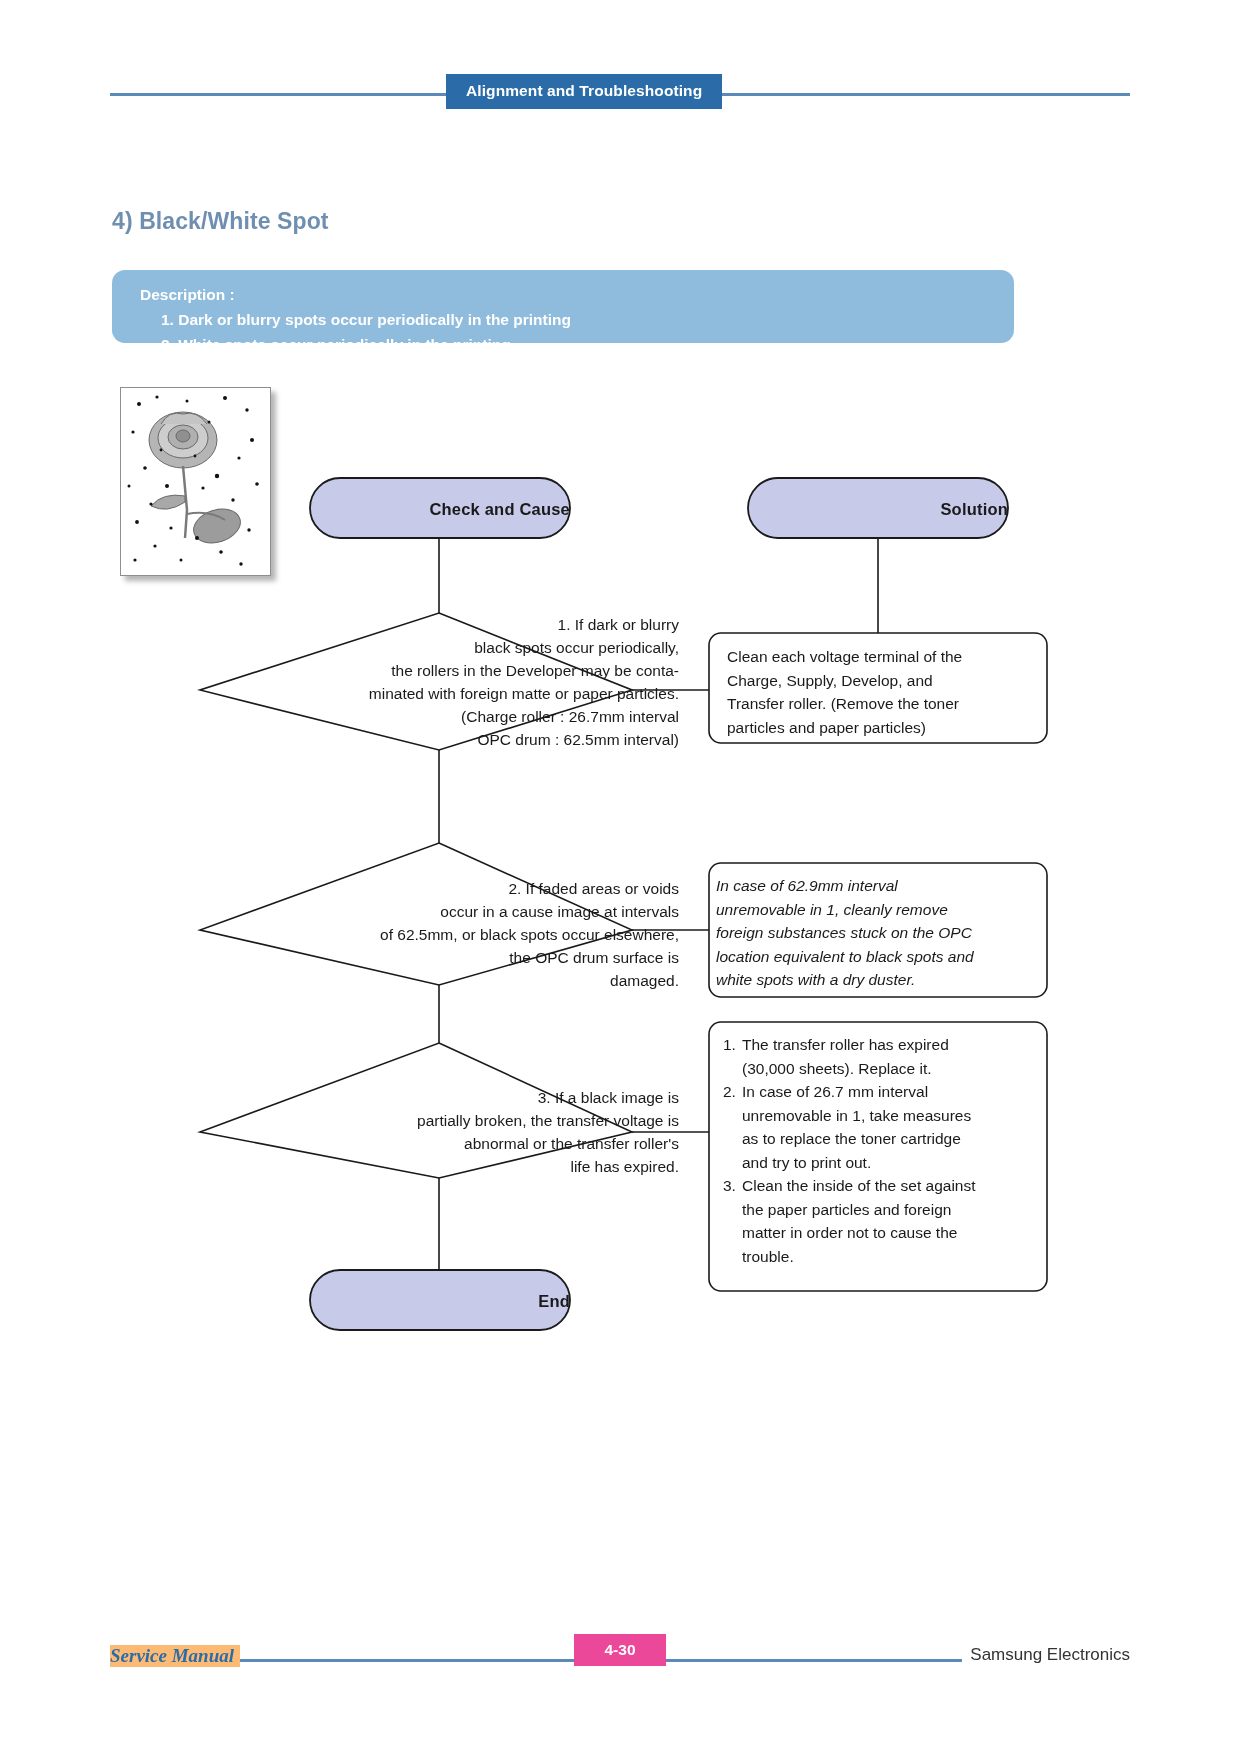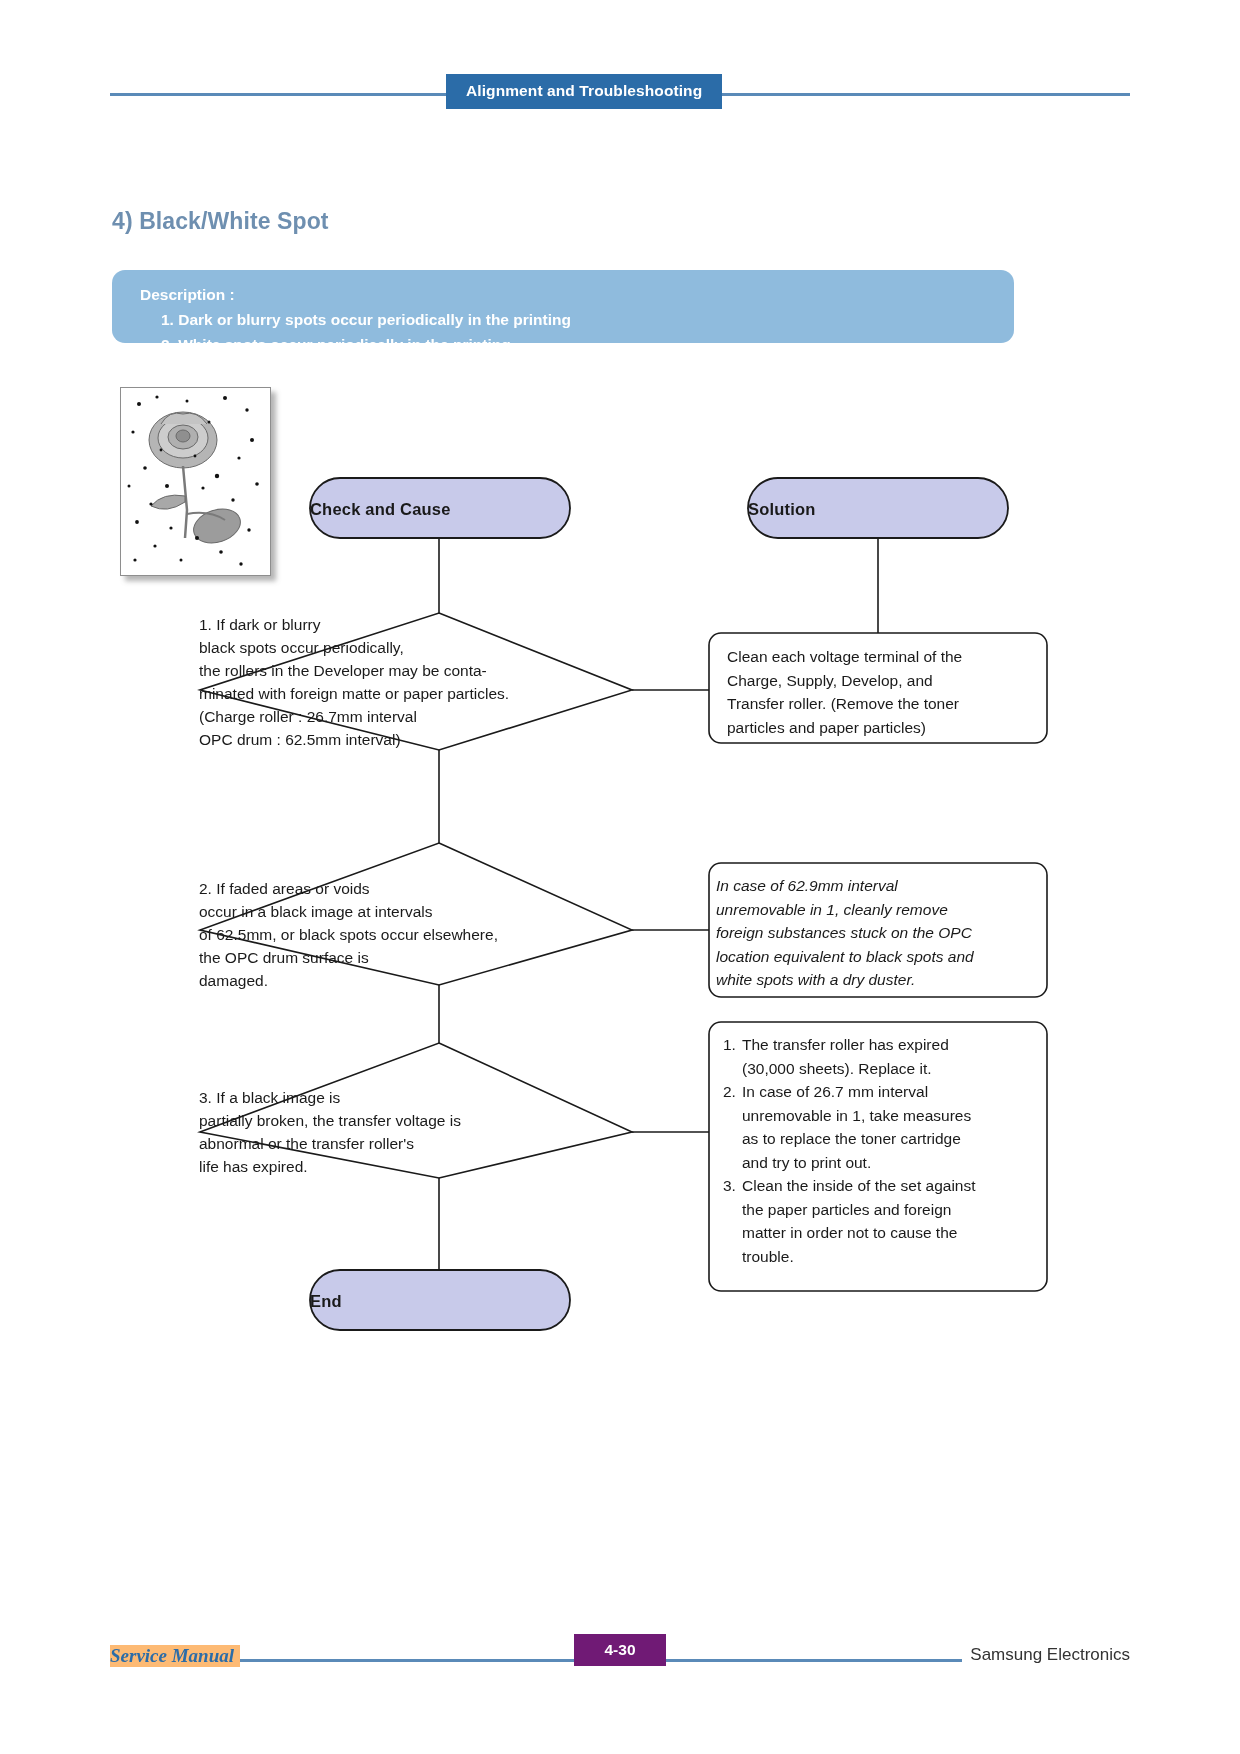--- a/index.html
+++ b/index.html
@@ -64,21 +64,21 @@
     overflow:hidden;
   }
   #sample-image svg { display:block; }
 
   
   #flow { position:absolute; left:0; top:0; width:1240px; height:1754px; }
   #flow svg { position:absolute; left:0; top:0; }
 
   .node-text {
     position:absolute;
-    text-align:left;
+    text-align:right;
     font-size:15.5px;
     color:#1a1a1a;
     line-height:23px;
   }
   .pill-label {
     font-weight:bold;
     font-size:16.5px;
     letter-spacing:0.2px;
   }
   .box-text {
@@ -103,21 +103,21 @@
     position:absolute; left:110px; top:1645px;
     font-family:"Liberation Serif", serif;
     font-size:19px; font-weight:bold; font-style:italic;
     color:#2b6ca8;
     background:#fdba74;
     padding-right:6px;
   }
   #footer-page {
     position:absolute; left:574px; top:1634px;
     width:92px; height:32px;
-    background:#701a75;
+    background:#ec4899;
     color:#ffffff;
     font-size:15.5px;
     font-weight:bold;
     display:flex; align-items:center; justify-content:center;
     z-index:3;
   }
   #footer-right {
     position:absolute; right:110px; top:1645px;
     font-size:17px;
     color:#333333;
@@ -234,21 +234,21 @@
     <div>1. If dark or blurry</div>
     <div>black spots occur periodically,</div>
     <div>the rollers in the Developer may be conta-</div>
     <div>minated with foreign matte or paper particles.</div>
     <div>(Charge roller : 26.7mm interval</div>
     <div>OPC drum : 62.5mm interval)</div>
   </div>
 
   <div class="node-text" style="left:199px; top:877px; width:480px;">
     <div>2. If faded areas or voids</div>
-    <div>occur in a black image at intervals</div>
+    <div>occur in a cause image at intervals</div>
     <div>of 62.5mm, or black spots occur elsewhere,</div>
     <div>the OPC drum surface is</div>
     <div>damaged.</div>
   </div>
 
   <div class="node-text" style="left:199px; top:1086px; width:480px;">
     <div>3. If a black image is</div>
     <div>partially broken, the transfer voltage is</div>
     <div>abnormal or the transfer roller's</div>
     <div>life has expired.</div>

